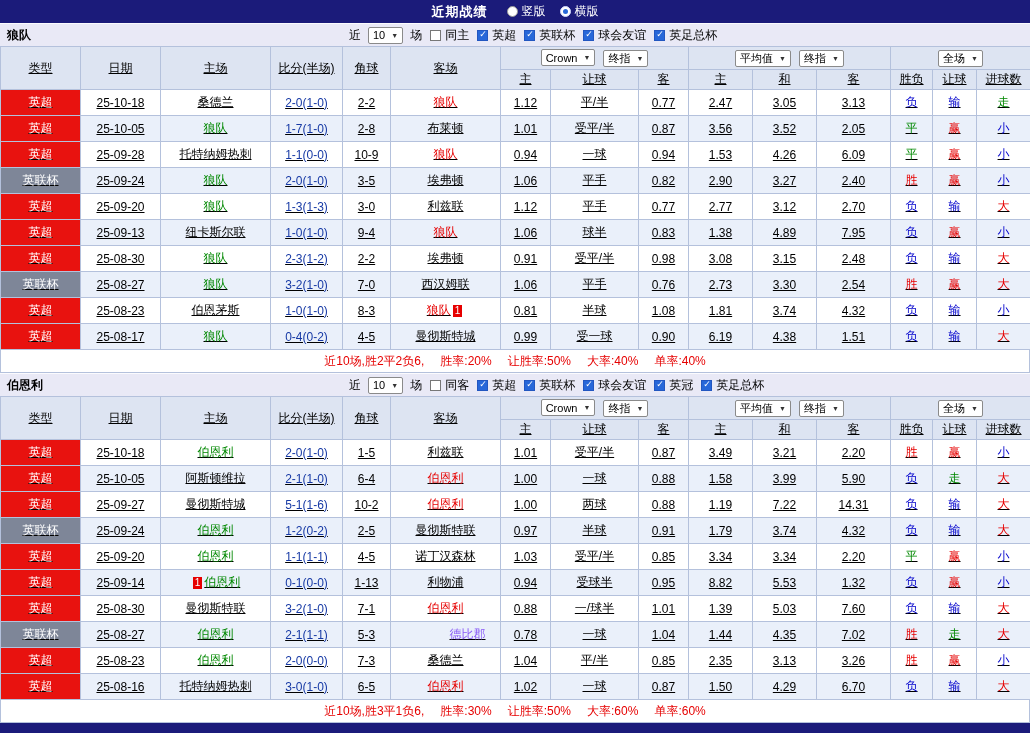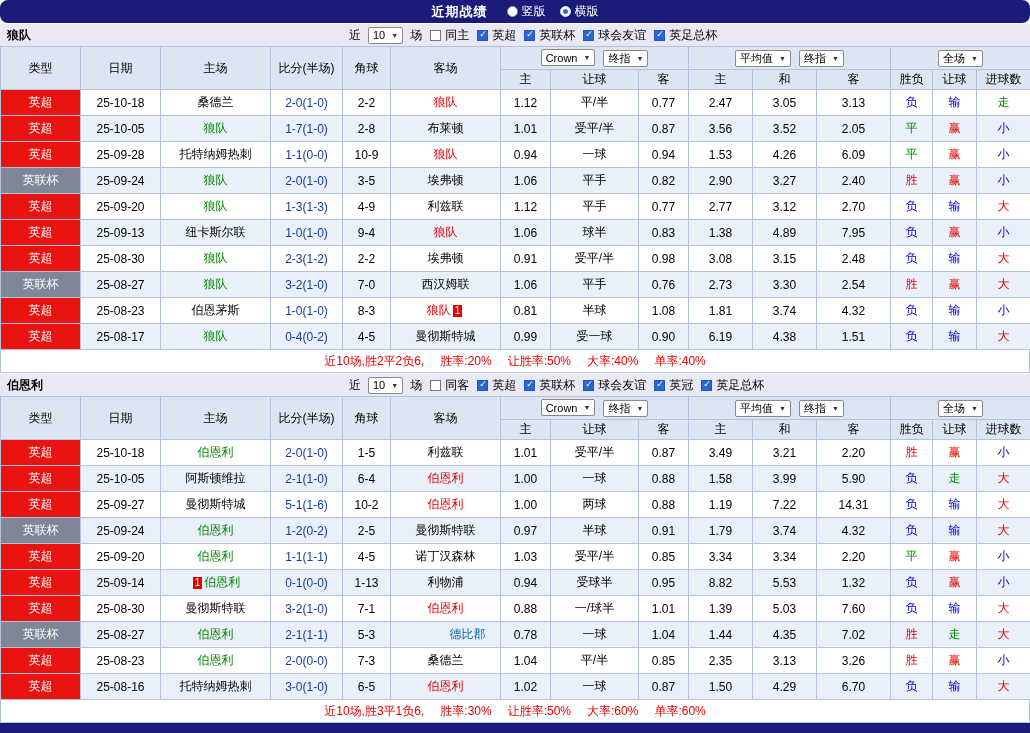--- a/index.html
+++ b/index.html
@@ -12,21 +12,20 @@
   }
   
   .topbar {
     height: 23px;
     background: #1b1b7a;
     color: #fff;
     display: flex;
     align-items: center;
     justify-content: center;
     gap: 19px;
-    border-radius: 8px;
   }
   .topbar .title { font-weight: bold; font-size: 13px; letter-spacing: 1px; }
   .radio-group { display: flex; align-items: center; gap: 14px; }
   .radio-opt { display: flex; align-items: center; gap: 4px; cursor: pointer; }
   .radio {
     width: 11px; height: 11px; border-radius: 50%;
     background: #fff; border: 1px solid #999; flex: none;
   }
   .radio.on { border-color: #cfd8ff; }
   .radio.on i { display: block; width: 5px; height: 5px; border-radius: 50%; background: #2767d9; margin: 2px auto 0; }
@@ -58,21 +57,21 @@
     display: inline-block; position: relative; cursor: pointer; flex: none;
     margin-left: 4px;
   }
   .cb.on { background: #2767d9; border-color: #2256c0; }
   .cb.on::after {
     content: "✓"; position: absolute; left: 1px; top: -2px;
     color: #fff; font-size: 9px; font-weight: bold;
   }
 
   
-  table.results { border-collapse: collapse; table-layout: fixed; width: 1030px; }
+  table.results { border-collapse: collapse; table-layout: fixed; width: 1030px; text-decoration: underline; }
   table.results th, table.results td {
     border: 1px solid #b4c1dc; text-align: center;
     padding: 0; overflow: hidden; white-space: nowrap;
   }
   table.results thead th { background: #dde4f2; font-weight: normal; color: #000; }
   table.results tr.h1 th { height: 23px; }
   table.results tr.h2 th { height: 20px; }
   table.results tbody td { height: 26px; background-clip: padding-box; }
   table.results tbody tr:nth-child(even) td { background-color: #eaf0fa; }
   table.results tbody tr:nth-child(even) td.comp,
@@ -258,21 +257,21 @@
           <td>2.40</td>
           <td style="color: rgb(230, 0, 0);">胜</td>
           <td style="color: rgb(230, 0, 0);">赢</td>
           <td style="color: rgb(0, 0, 204);">小</td>
         </tr>
         <tr>
           <td class="comp" style="background: rgb(232, 18, 15);">英超</td>
           <td>25-09-20</td>
           <td><span style="color: rgb(0, 136, 0); cursor: pointer;">狼队</span></td>
           <td class="score">1-3(1-3)</td>
-          <td>4-9</td>
+          <td>3-0</td>
           <td><span style="color: rgb(0, 0, 0); cursor: pointer;">利兹联</span></td>
           <td>1.12</td>
           <td>平手</td>
           <td>0.77</td>
           <td>2.77</td>
           <td>3.12</td>
           <td>2.70</td>
           <td style="color: rgb(0, 0, 204);">负</td>
           <td style="color: rgb(0, 0, 204);">输</td>
           <td style="color: rgb(230, 0, 0);">大</td>
@@ -570,21 +569,21 @@
           <td style="color: rgb(0, 0, 204);">负</td>
           <td style="color: rgb(0, 0, 204);">输</td>
           <td style="color: rgb(230, 0, 0);">大</td>
         </tr>
         <tr>
           <td class="comp" style="background: rgb(126, 134, 152);">英联杯</td>
           <td>25-08-27</td>
           <td><span style="color: rgb(0, 136, 0); cursor: pointer;">伯恩利</span></td>
           <td class="score">2-1(1-1)</td>
           <td>5-3</td>
-          <td><span style="color: #0369a1; cursor: pointer; margin-left: 44px;">德比郡</span></td>
+          <td><span style="color: #8b5cf6; cursor: pointer; margin-left: 44px;">德比郡</span></td>
           <td>0.78</td>
           <td>一球</td>
           <td>1.04</td>
           <td>1.44</td>
           <td>4.35</td>
           <td>7.02</td>
           <td style="color: rgb(230, 0, 0);">胜</td>
           <td style="color: rgb(0, 136, 0);">走</td>
           <td style="color: rgb(230, 0, 0);">大</td>
         </tr>

